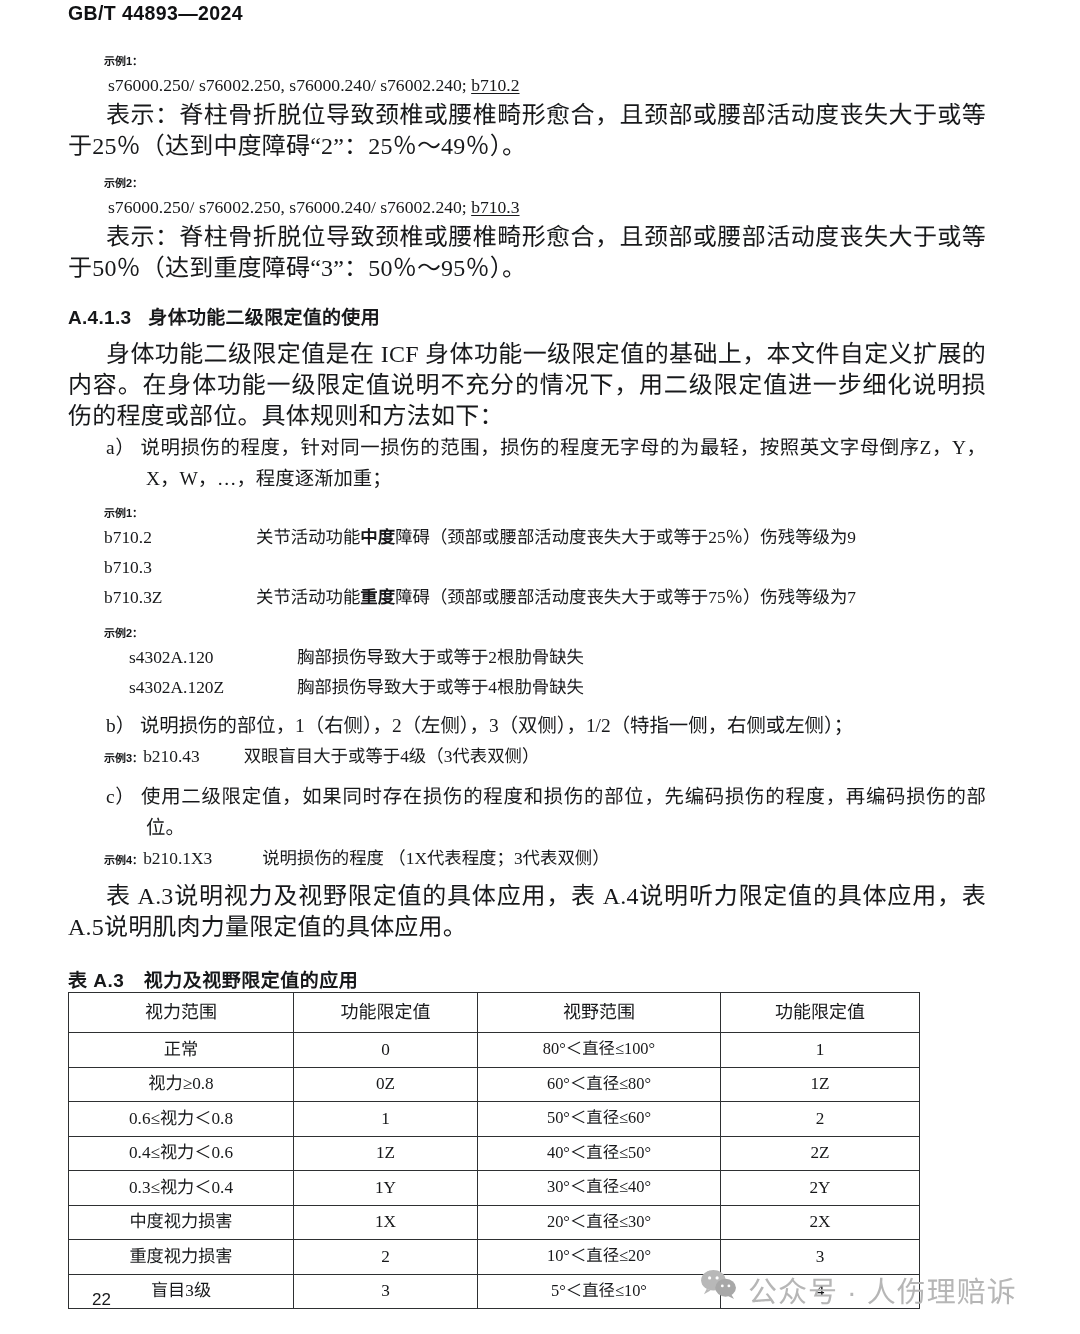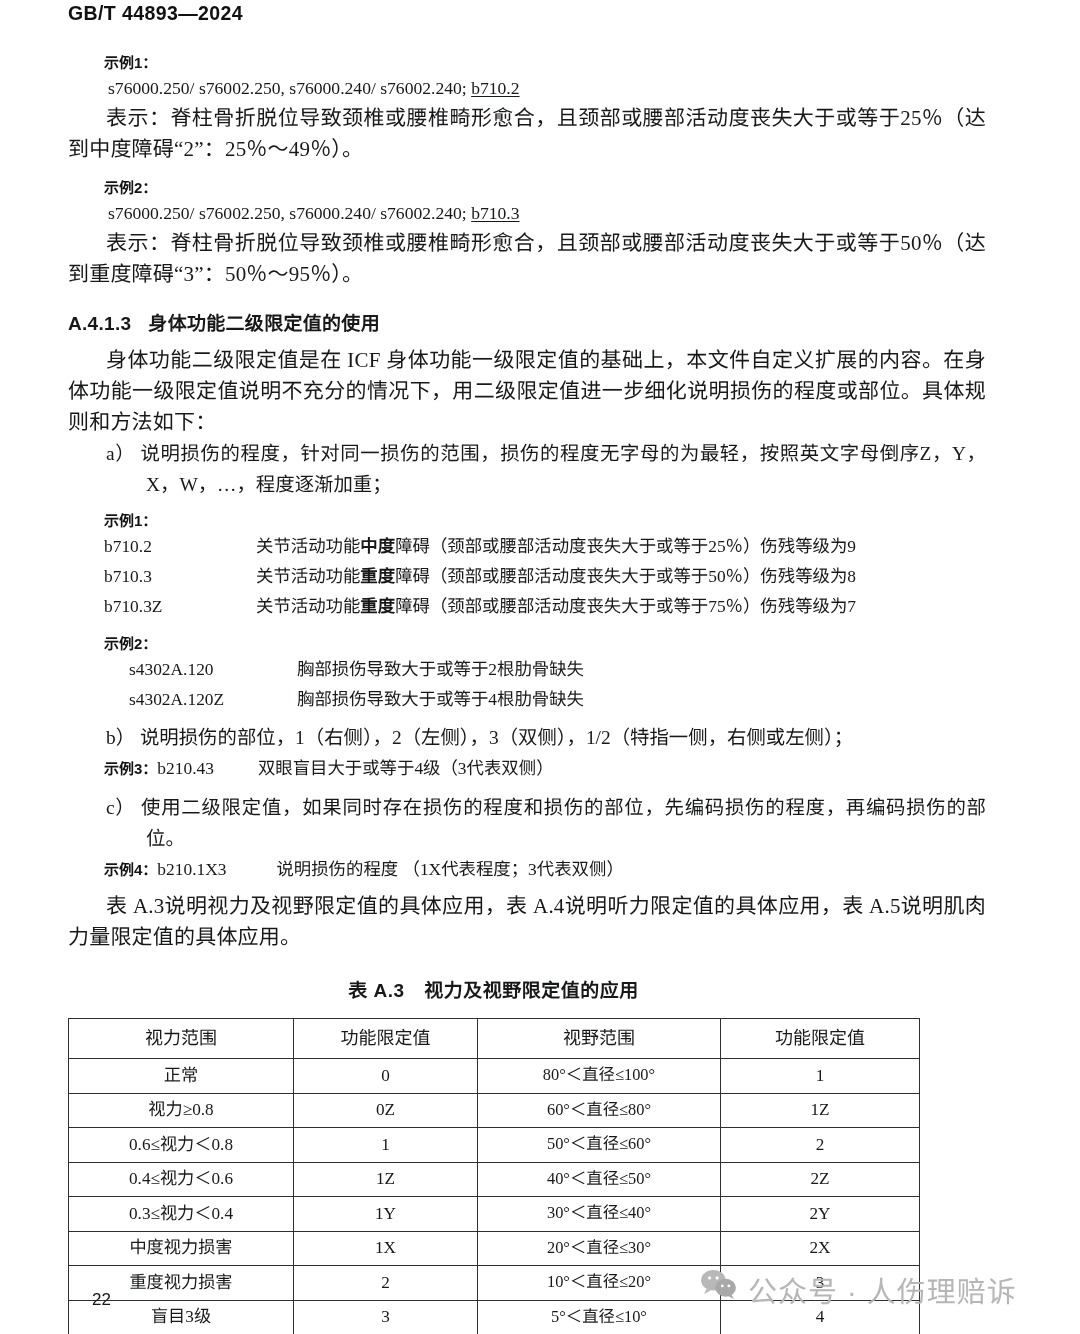--- a/index.html
+++ b/index.html
@@ -36,30 +36,30 @@
     position: absolute;
     left: 68px;
     top: 40px;
     width: 918px;
   }
 
   
   .ex-label {
     font-family: "Liberation Sans", "DejaVu Sans", sans-serif;
     font-weight: bold;
-    font-size: 15px;
+    font-size: 11px;
     color: #131416;
   }
 
   .blk {
     margin-bottom: 0;
   }
 
   .para {
-    font-size: 21px;
+    font-size: 24px;
     line-height: 31px;
     text-align: justify;
     text-justify: inter-ideograph;
     letter-spacing: .2px;
   }
   .para.indent { text-indent: 38px; }
 
   .codeline {
     font-size: 17.6px;
     line-height: 30px;
@@ -101,27 +101,26 @@
   .inline-ex {
     font-size: 17.4px;
     line-height: 30px;
     padding-left: 36px;
   }
   .inline-ex .gap { display: inline-block; width: 44px; }
   .inline-ex .gap2 { display: inline-block; width: 50px; }
 
   
   .tbl-caption {
-    text-align: center;
     font-family: "Liberation Sans", "DejaVu Sans", sans-serif;
     font-weight: bold;
     font-size: 19px;
     letter-spacing: .5px;
     margin-top: 22px;
-    margin-bottom: 16px;
+    margin-bottom: 0;
   }
 
   table.t3 {
     border-collapse: collapse;
     width: 851px;
     margin-left: 0;
     table-layout: fixed;
   }
   table.t3 td, table.t3 th {
     border: 1px solid #2e3032;
@@ -223,21 +222,20 @@
     <div class="ex-head" style="padding-left:36px;margin-top:9px">
       <span class="ex-label">示例1：</span>
     </div>
 
     <div class="coderow">
       <span class="c1">b710.2</span>
       <span class="c2"><span>关节活动功能</span><span class="bold">中度</span><span>障碍（颈部或腰部活动度丧失大于或等于25％）伤残等级为9</span></span>
     </div>
     <div class="coderow">
       <span class="c1">b710.3</span>
-      <span class="c2"><span>关节活动功能</span><span class="bold">重度</span><span>障碍（颈部或腰部活动度丧失大于或等于50％）伤残等级为8</span></span>
     </div>
     <div class="coderow">
       <span class="c1">b710.3Z</span>
       <span class="c2"><span>关节活动功能</span><span class="bold">重度</span><span>障碍（颈部或腰部活动度丧失大于或等于75％）伤残等级为7</span></span>
     </div>
 
     <div class="ex-head" style="padding-left:36px;margin-top:11px">
       <span class="ex-label">示例2：</span>
     </div>
 

